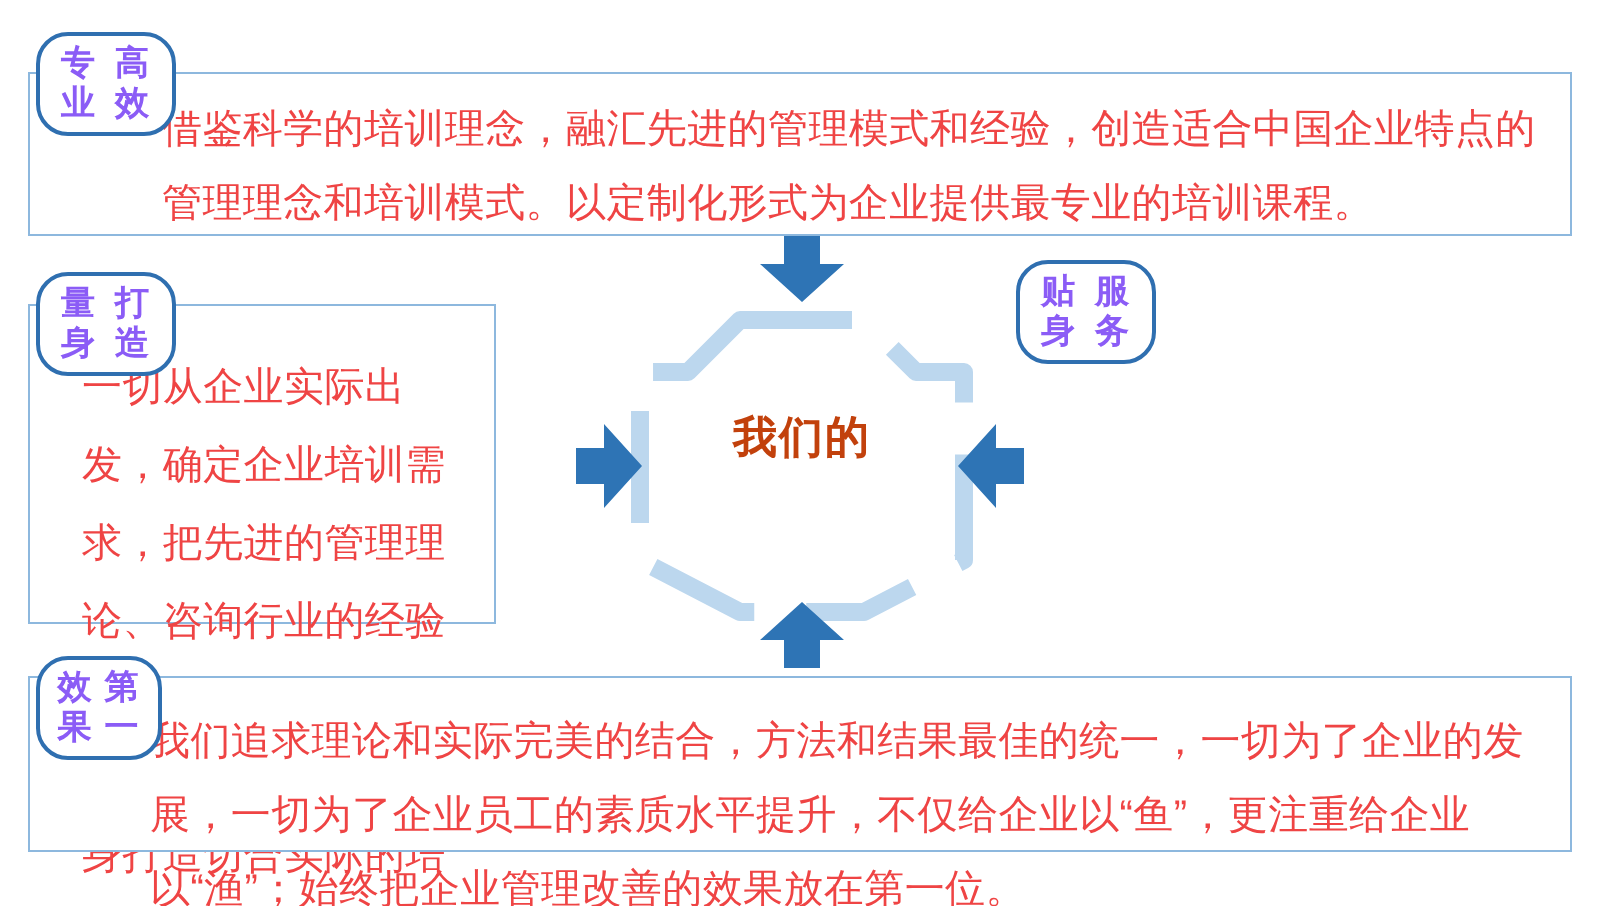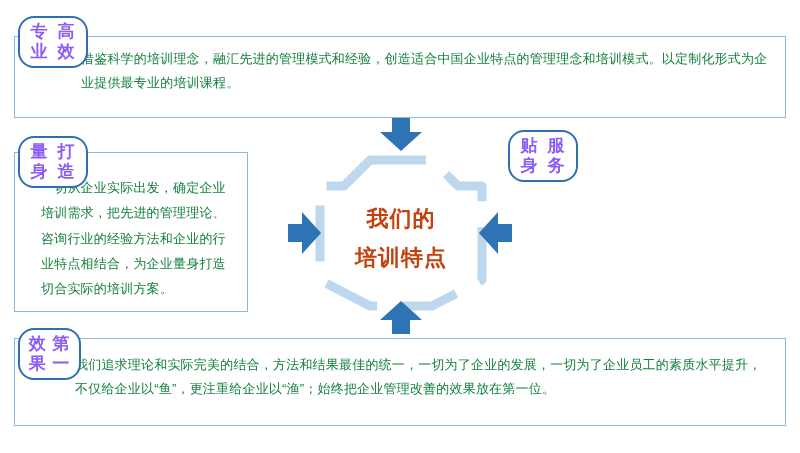--- a/index.html
+++ b/index.html
@@ -23,23 +23,23 @@
 
   
   .box {
     position: absolute;
     box-sizing: border-box;
     border: 1px solid #8db8de;
     background: #ffffff;
     color: #1a1a1a;
   }
   .box-text {
-    font-size: 13px;
+    font-size: 20px;
     line-height: 1.85;
-    color: #15803d;
+    color: #ef4444;
     letter-spacing: 0.2px;
   }
 
   
   #box-top {
     left: 14px;
     top: 36px;
     width: 772px;
     height: 82px;
     padding: 10px 14px 10px 66px;
@@ -166,21 +166,20 @@
     <span>效果</span>
     <span>第一</span>
   </div>
 
   <div class="ring-wrap">
     <svg class="ring" viewBox="0 0 182 166">
       <path d="M 60 10 L 122 10 L 148 36 L 172 36 L 172 130 L 122 156 L 60 156 L 10 130 L 10 36 L 34 36 Z" fill="none" stroke="#bcd7ee" stroke-width="9" stroke-linejoin="round" stroke-dasharray="56 26"></path>
     </svg>
     <div class="center-title">
       <div>我们的</div>
-      <div>培训特点</div>
     </div>
   </div>
 
   <svg class="arrow" id="arrow-top" width="46" height="34" viewBox="0 0 46 34">
     <path d="M 14 0 L 32 0 L 32 14 L 44 14 L 23 33 L 2 14 L 14 14 Z" fill="#2e74b5"></path>
   </svg>
   <svg class="arrow" id="arrow-bottom" width="46" height="34" viewBox="0 0 46 34">
     <path d="M 23 1 L 44 20 L 32 20 L 32 34 L 14 34 L 14 20 L 2 20 Z" fill="#2e74b5"></path>
   </svg>
   <svg class="arrow" id="arrow-left" width="34" height="46" viewBox="0 0 34 46">

